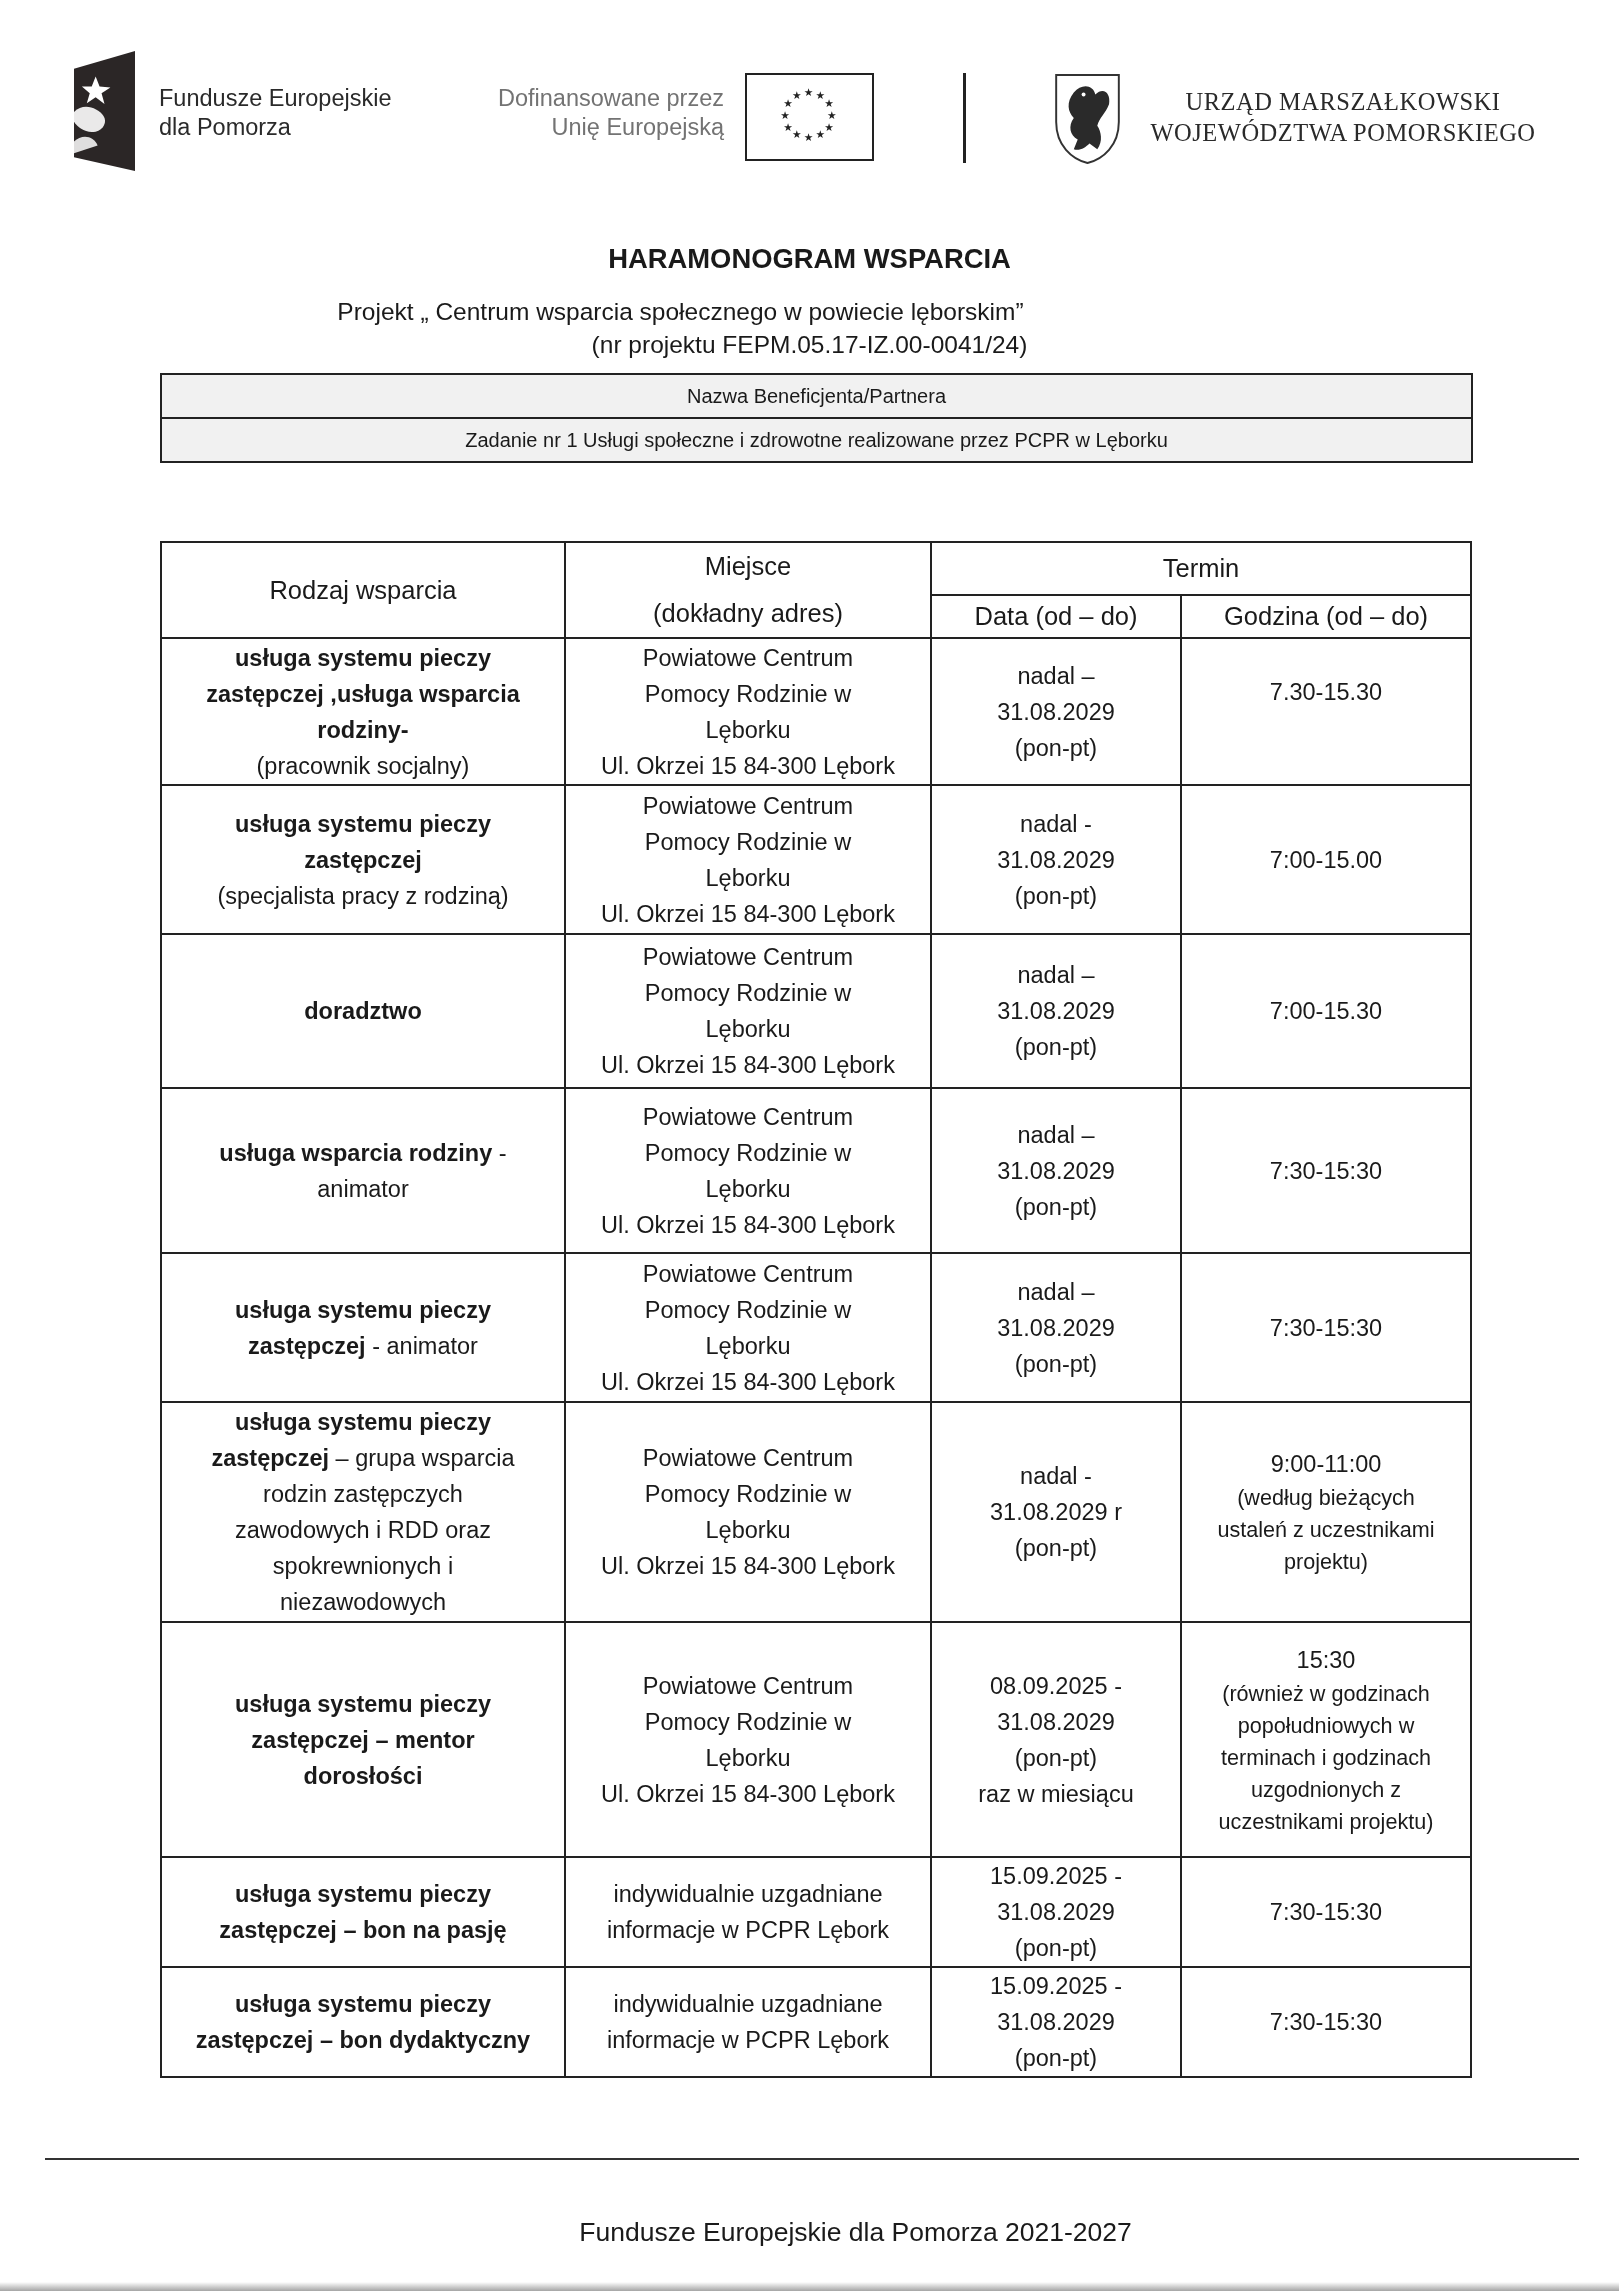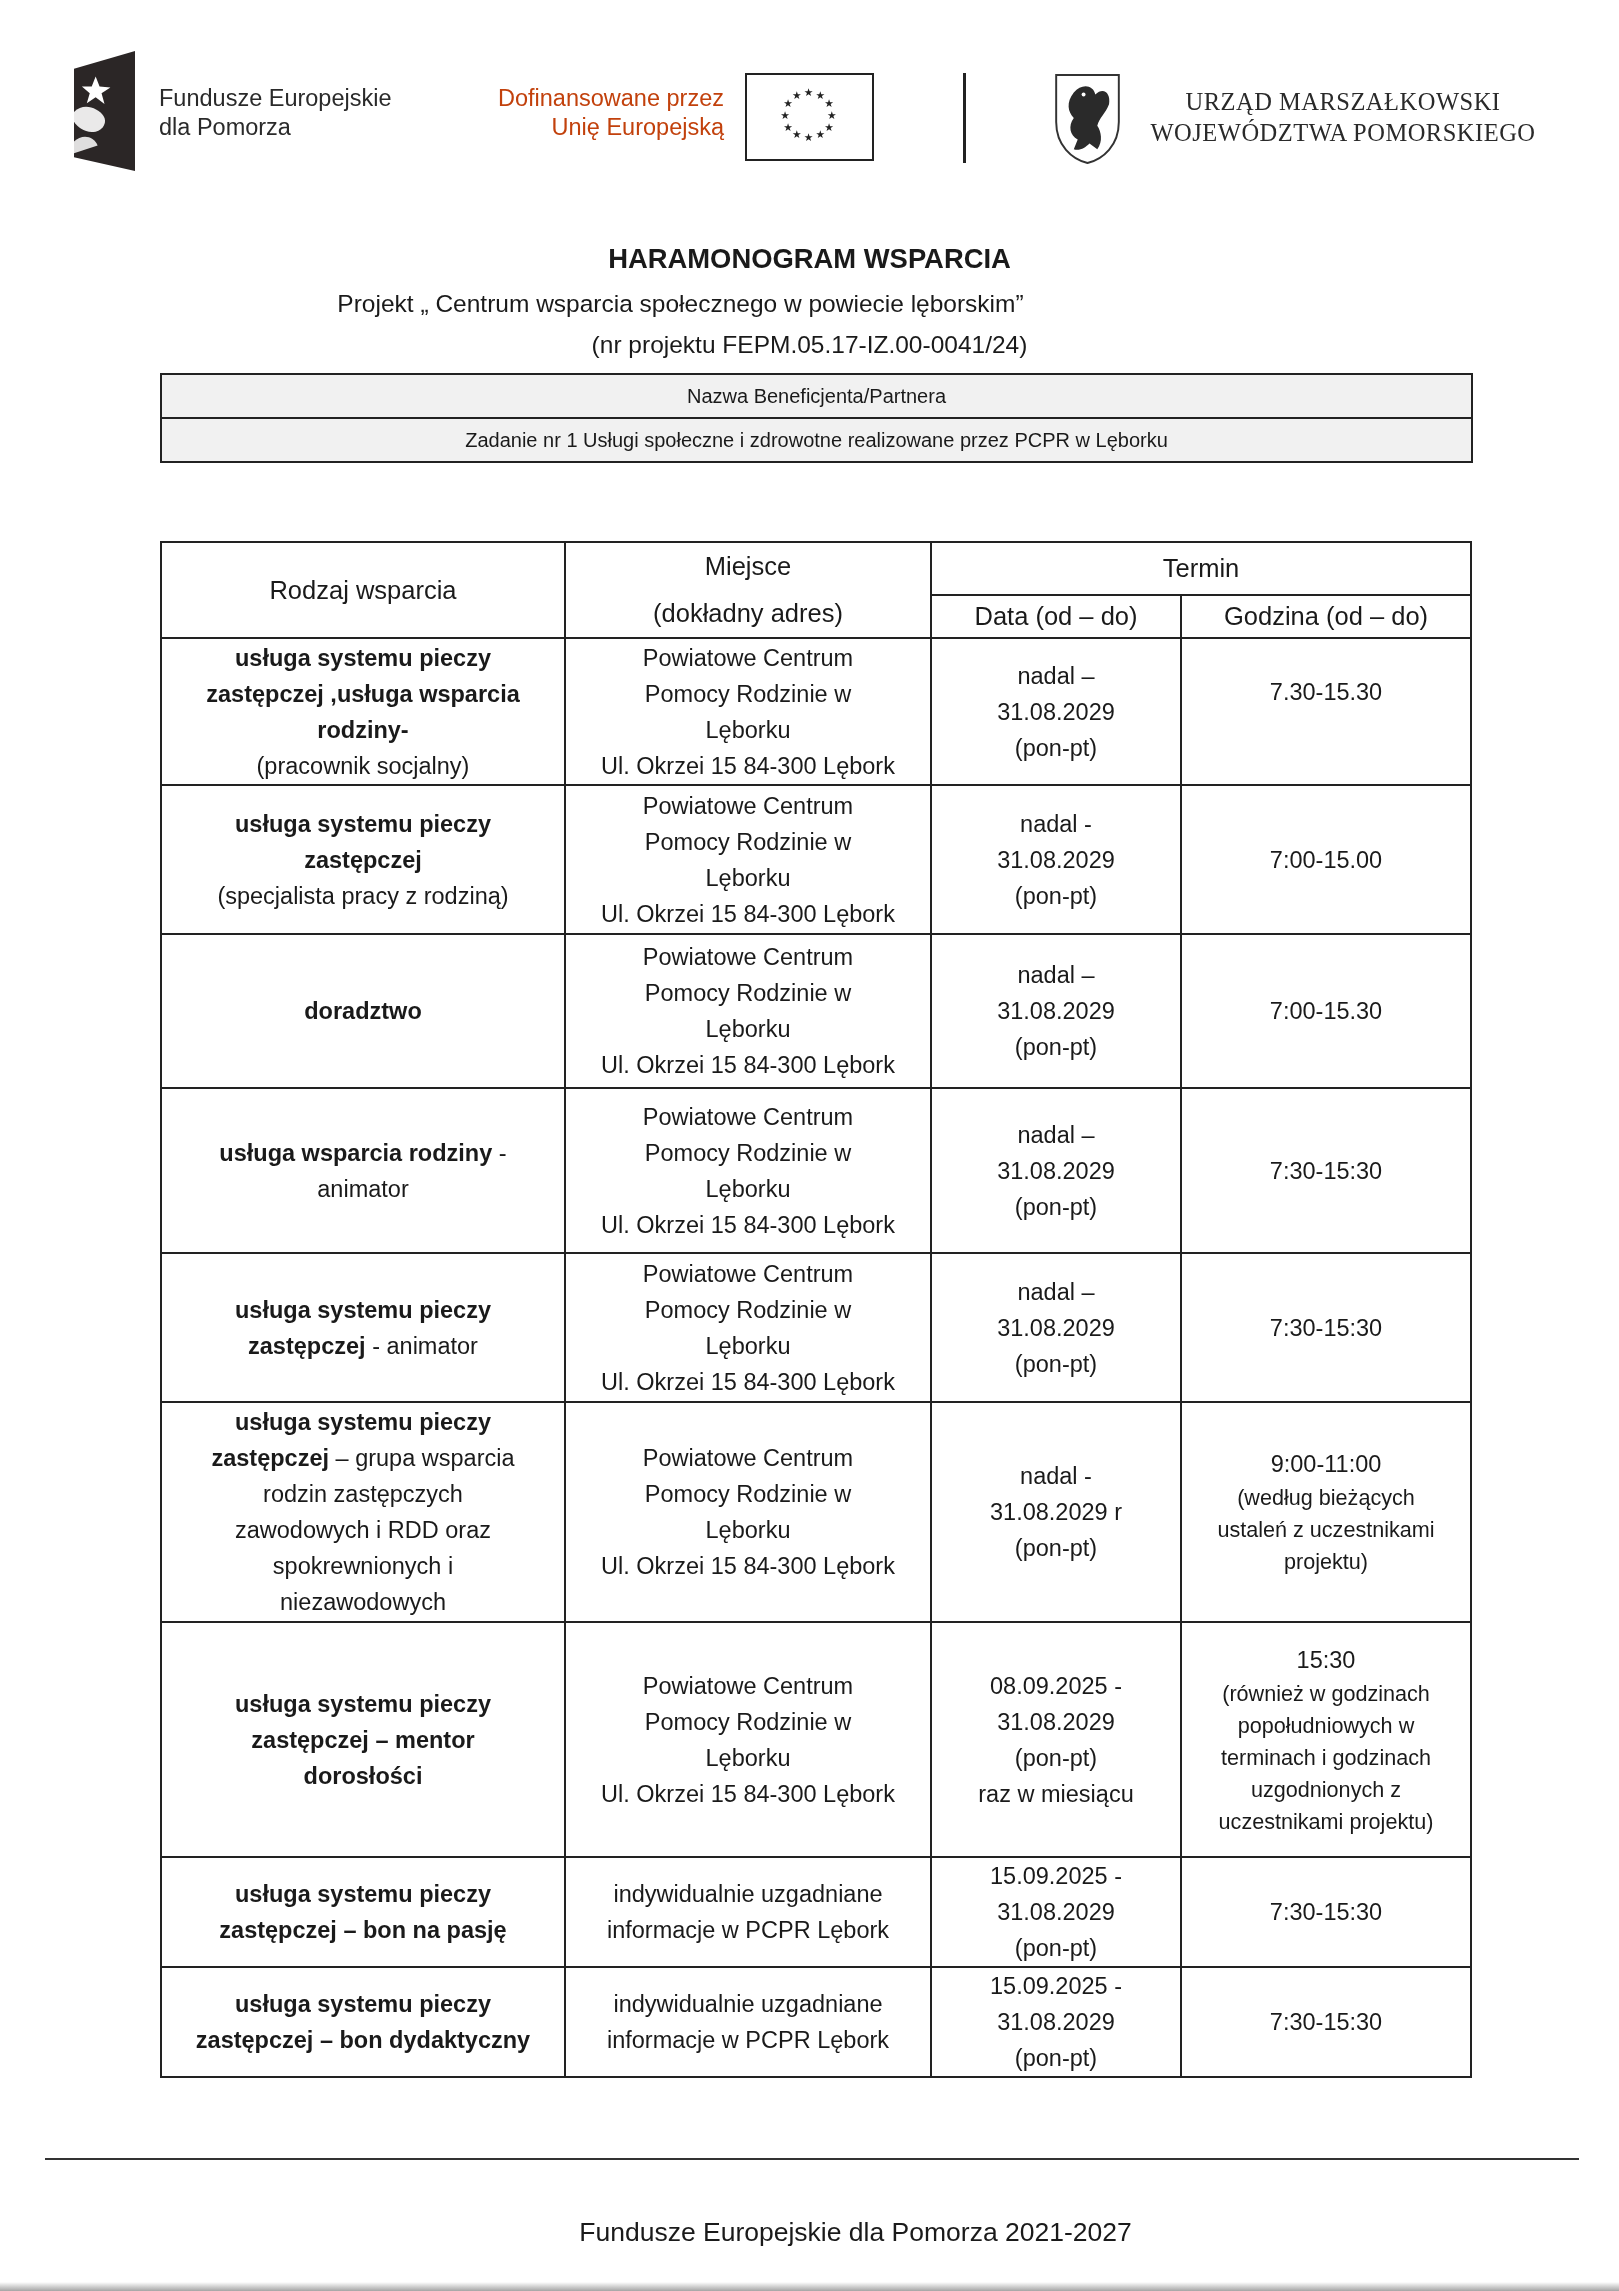--- a/index.html
+++ b/index.html
@@ -3,29 +3,29 @@
 <meta charset="utf-8">
 <style>
   html, body { margin:0; padding:0; }
   body { width:1619px; height:2292px; background:#ffffff; position:relative; font-family:"Liberation Sans","DejaVu Sans",sans-serif; color:#1a1a1a; overflow:hidden; }
   .abs { position:absolute; }
   .page-edge { position:absolute; left:0; right:0; bottom:0; height:9.8px; background:linear-gradient(#ffffff,#9a9a9a); }
 
   
   .fe-logo { left:74px; top:51px; width:61px; height:120px; }
   .fe-text { left:159px; top:84px; font-size:23.5px; line-height:29px; color:#2a2a2a; }
-  .cofin-text { left:461px; top:84px; width:263px; text-align:right; font-size:23.5px; line-height:29px; color:#c2410c; }
+  .cofin-text { left:461px; top:84px; width:263px; text-align:right; font-size:23.5px; line-height:29px; color:#737373; }
   .eu-flag { left:745px; top:73px; width:129px; height:88px; border:2.9px solid #222; box-sizing:border-box; background:#fff; }
   .v-divider { left:963px; top:73px; width:2.9px; height:90px; background:#222; }
   .griffin { left:1054px; top:73px; width:67px; height:92px; }
   .umwp-text { left:1142px; top:86px; width:402px; text-align:center; font-family:"Liberation Serif","DejaVu Serif",serif; font-size:24.5px; line-height:31px; letter-spacing:0.5px; color:#2a2a2a; }
 
   
   .title { left:0; width:1619px; top:243px; text-align:center; font-weight:bold; font-size:27.4px; }
-  .subtitle { left:0; width:1361px; top:290px; text-align:center; font-size:24.5px; }
+  .subtitle { left:0; width:1361px; top:298px; text-align:center; font-size:24.5px; }
   .projnr { left:0; width:1619px; top:331px; text-align:center; font-size:24.5px; }
 
   
   .benef { left:160px; top:373px; width:1309px; border:2px solid #222; background:#f1f1f1; }
   .benef-row { height:42px; line-height:42px; text-align:center; font-size:20px; border-bottom:2px solid #222; }
   .benef-row:last-child { border-bottom:none; }
 
   
   table.sched { position:absolute; left:160px; top:541px; width:1309px; border-collapse:collapse; table-layout:fixed; font-size:23.5px; line-height:36px; }
   table.sched td, table.sched th { border:2px solid #222; text-align:center; vertical-align:middle; padding:0 3.9px; font-weight:normal; }

